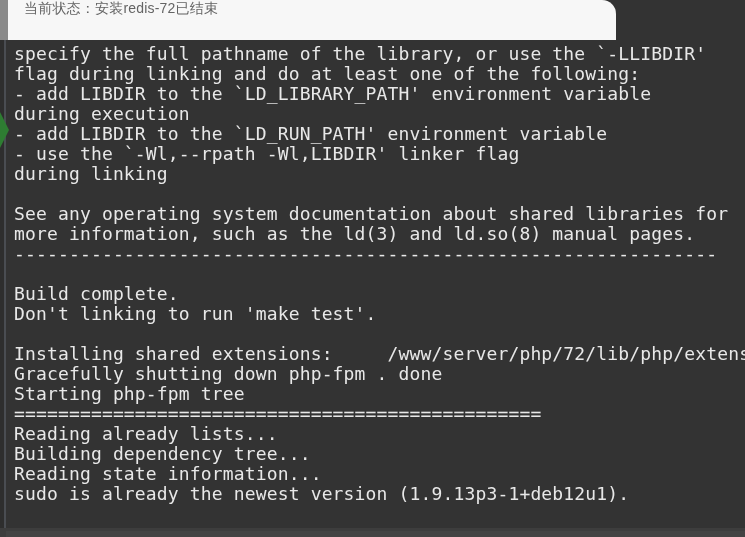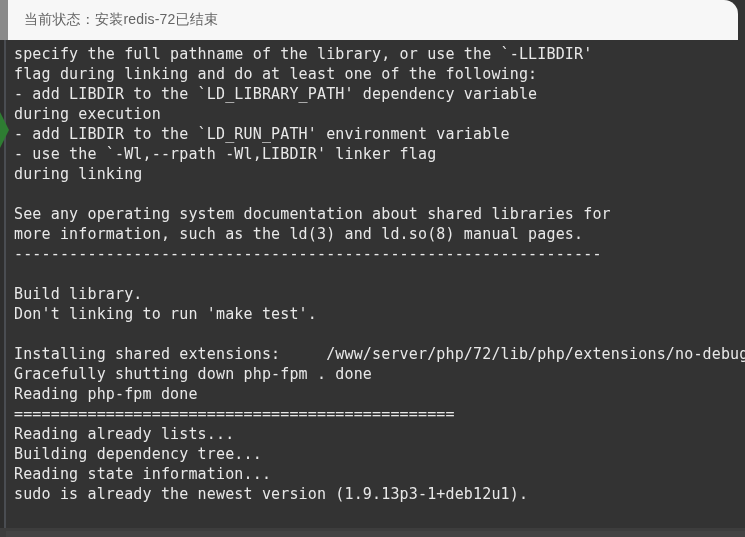--- a/index.html
+++ b/index.html
@@ -62,27 +62,26 @@
     z-index: 7;
     overflow: hidden;
   }
   .green-wedge svg { display: block; }
 
   
   .status-header {
     position: absolute;
     left: 8px;
     top: 0;
-    width: 730px;
+    width: 608px;
     height: 40px;
     background: #f7f7f7;
     border-top-right-radius: 14px;
     box-sizing: border-box;
     display: flex;
-    align-items: center;
     z-index: 4;
   }
   .status-header-text {
     margin-left: 16px;
     font-size: 14px;
     color: #646464;
     font-family: "Liberation Sans", sans-serif;
     letter-spacing: 0.2px;
     white-space: nowrap;
   }
@@ -95,21 +94,21 @@
     width: 739px;
     height: 488px;
     background: #333333;
     box-sizing: border-box;
     padding: 4px 0 0 8px;
     overflow: hidden;
     z-index: 2;
   }
   .console-line {
     font-family: "DejaVu Sans Mono", "Liberation Mono", monospace;
-    font-size: 15px;
+    font-size: 18px;
     line-height: 20px;
     color: #e8e8e8;
     white-space: pre;
     letter-spacing: 0.15px;
     height: 20px;
   }
   .console-line.blank {
     color: transparent;
   }
 
@@ -148,36 +147,36 @@
   </div>
 
   <div class="status-header">
     <span class="status-header-text">当前状态：安装redis-72已结束</span>
   </div>
 
   <div class="console">
     <div id="console-lines">
         <div class="console-line">specify the full pathname of the library, or use the `-LLIBDIR'</div>
         <div class="console-line">flag during linking and do at least one of the following:</div>
-        <div class="console-line">- add LIBDIR to the `LD_LIBRARY_PATH' dependency variable</div>
+        <div class="console-line">- add LIBDIR to the `LD_LIBRARY_PATH' environment variable</div>
         <div class="console-line">during execution</div>
         <div class="console-line">- add LIBDIR to the `LD_RUN_PATH' environment variable</div>
         <div class="console-line">- use the `-Wl,--rpath -Wl,LIBDIR' linker flag</div>
         <div class="console-line">during linking</div>
         <div class="console-line blank">&nbsp;</div>
         <div class="console-line">See any operating system documentation about shared libraries for</div>
         <div class="console-line">more information, such as the ld(3) and ld.so(8) manual pages.</div>
         <div class="console-line">----------------------------------------------------------------</div>
         <div class="console-line blank">&nbsp;</div>
-        <div class="console-line">Build library.</div>
+        <div class="console-line">Build complete.</div>
         <div class="console-line">Don't linking to run 'make test'.</div>
         <div class="console-line blank">&nbsp;</div>
         <div class="console-line">Installing shared extensions:     /www/server/php/72/lib/php/extensions/no-debug-non-zts-20170718/</div>
         <div class="console-line">Gracefully shutting down php-fpm . done</div>
-        <div class="console-line">Reading php-fpm done</div>
+        <div class="console-line">Starting php-fpm tree</div>
         <div class="console-line">================================================</div>
         <div class="console-line">Reading already lists...</div>
         <div class="console-line">Building dependency tree...</div>
         <div class="console-line">Reading state information...</div>
         <div class="console-line">sudo is already the newest version (1.9.13p3-1+deb12u1).</div>
       </div>
 
   </div>
 
   <div class="bottom-strip">

